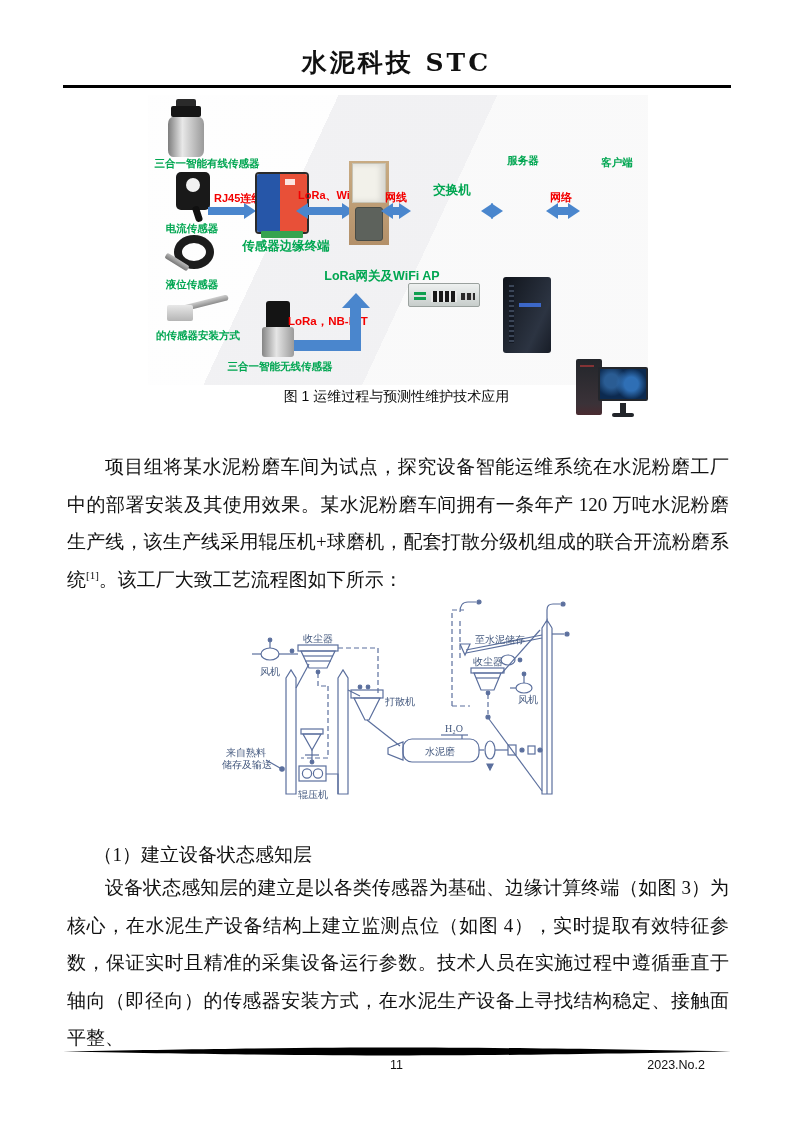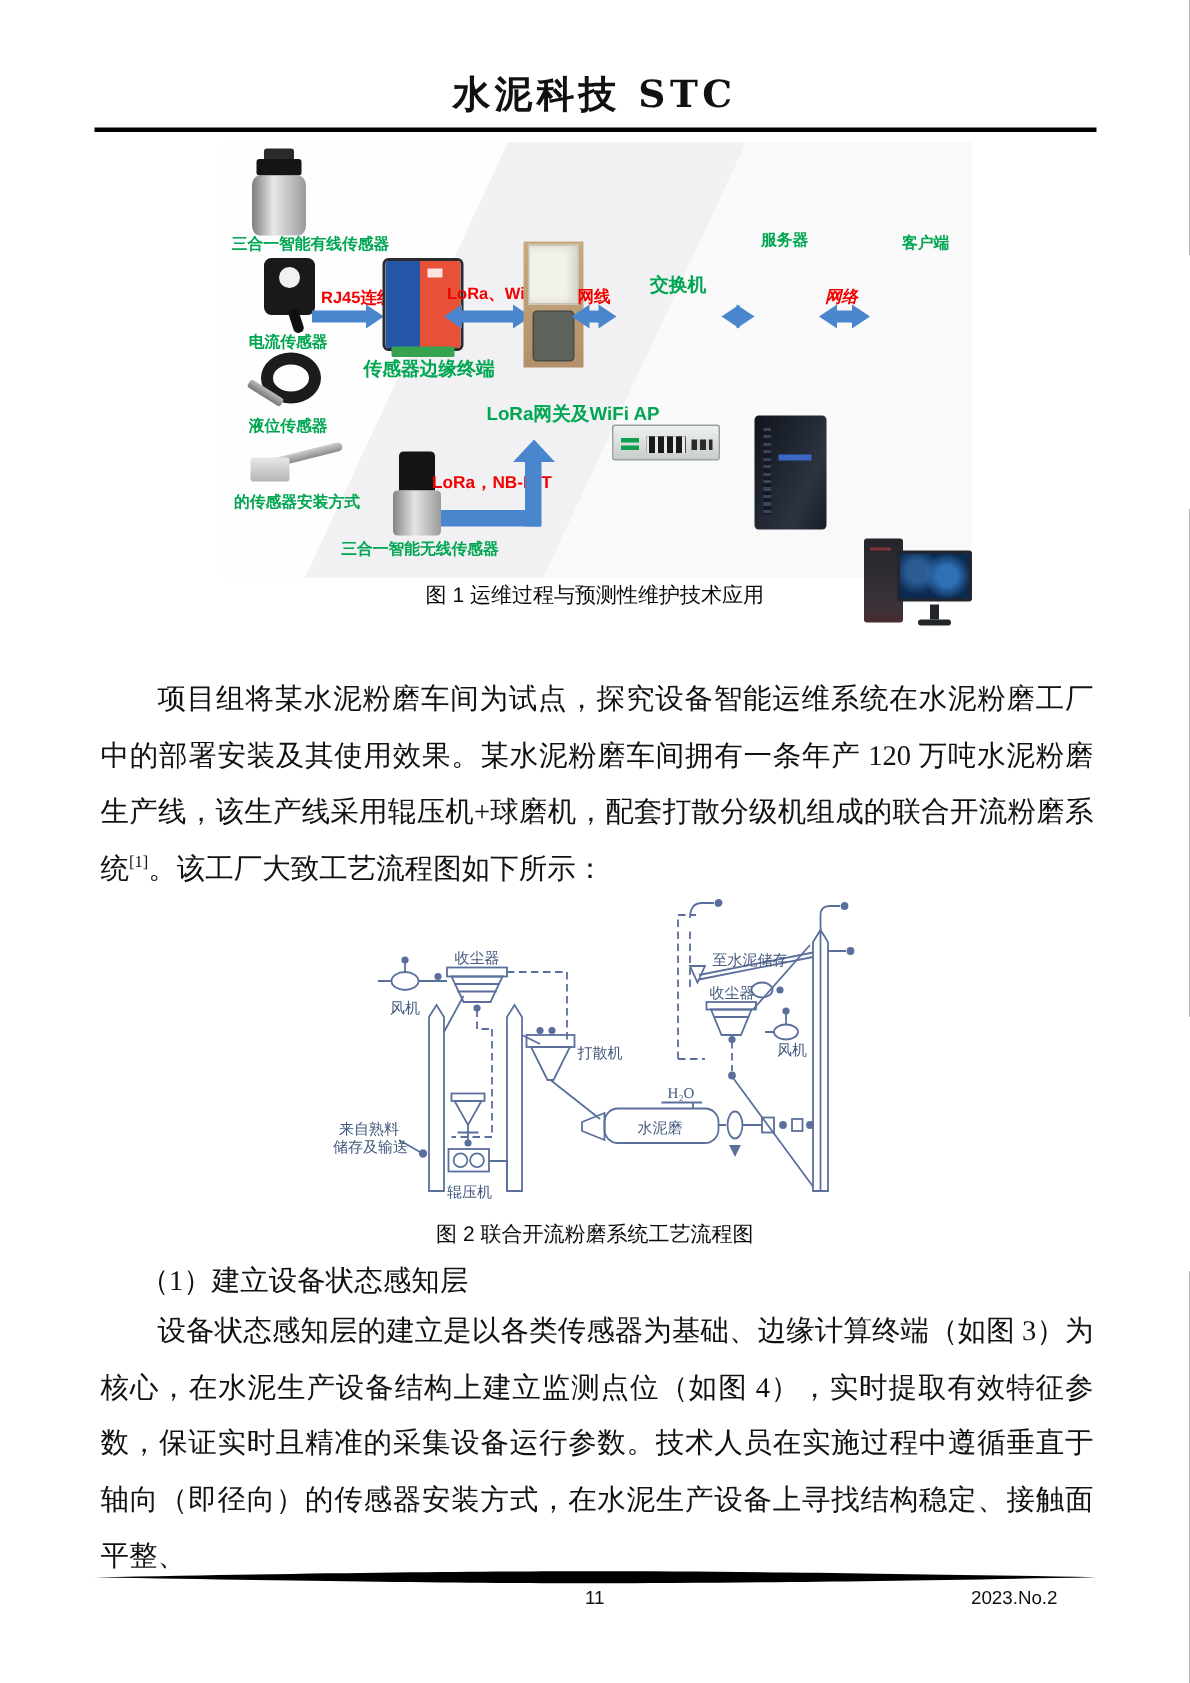--- a/index.html
+++ b/index.html
@@ -167,21 +167,21 @@
       <div class="ports"></div>
       <div class="ports2"></div>
     </div>
     <div class="darrow" style="left:333px;top:108px;width:22px;">
         <div class="bar"></div>
       </div>
 
     <div class="glabel" style="left:352px;top:59px;width:46px;">服务器</div>
     <div class="dev server" style="left:355px;top:74px;"></div>
 
-    <div class="rlabel" style="left:402px;top:95px;font-style:italic;">网络</div>
+    <div class="rlabel" style="left:402px;top:95px;">网络</div>
     <div class="darrow" style="left:398px;top:108px;width:34px;">
         <div class="bar"></div>
       </div>
 
     <div class="glabel" style="left:444px;top:61px;width:50px;">客户端</div>
     <div class="dev client" style="left:428px;top:80px;">
       <div class="tower"></div>
       <div class="mon"></div>
       <div class="stand"></div>
       <div class="foot"></div>
@@ -306,21 +306,20 @@
       <text x="14" y="170" text-anchor="start">储存及输送</text>
       <text x="105" y="200" text-anchor="middle">辊压机</text>
       <text x="232" y="157" text-anchor="middle">水泥磨</text>
       <text x="246" y="134" text-anchor="middle">H₂O</text>
       <text x="267" y="45" text-anchor="start">至水泥储存</text>
       <text x="280" y="67" text-anchor="middle">收尘器</text>
       <text x="320" y="105" text-anchor="middle">风机</text>
     </svg>
   </div>
 
-  <div class="cap" style="top:814px;">图 2 联合开流粉磨系统工艺流程图</div>
 
   <div class="item-line" style="top:841px;">（1）建立设备状态感知层</div>
   <p class="bodyp" style="top:869px;">设备状态感知层的建立是以各类传感器为基础、边缘计算终端（如图 3）为核心，在水泥生产设备结构上建立监测点位（如图 4），实时提取有效特征参数，保证实时且精准的采集设备运行参数。技术人员在实施过程中遵循垂直于轴向（即径向）的传感器安装方式，在水泥生产设备上寻找结构稳定、接触面平整、</p>
 
   <svg class="rule-bot" viewBox="0 0 668 9" preserveAspectRatio="none">
     <path d="M0,4.5 C160,1.5 260,0.5 334,0.5 C408,0.5 508,1.5 668,4.5 C508,7.5 408,8.5 334,8.5 C260,8.5 160,7.5 0,4.5 Z" fill="#000"></path>
   </svg>
   <div class="pageno">11</div>
   <div class="issue">2023.No.2</div>
 

